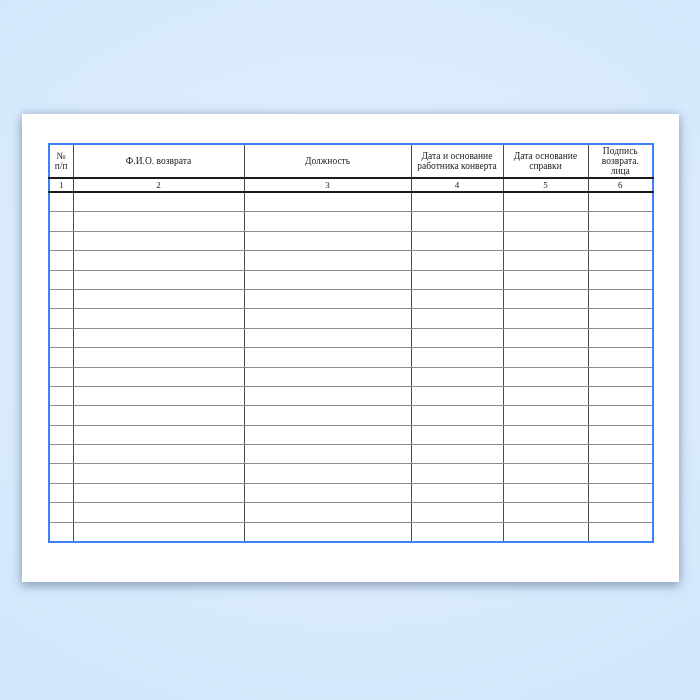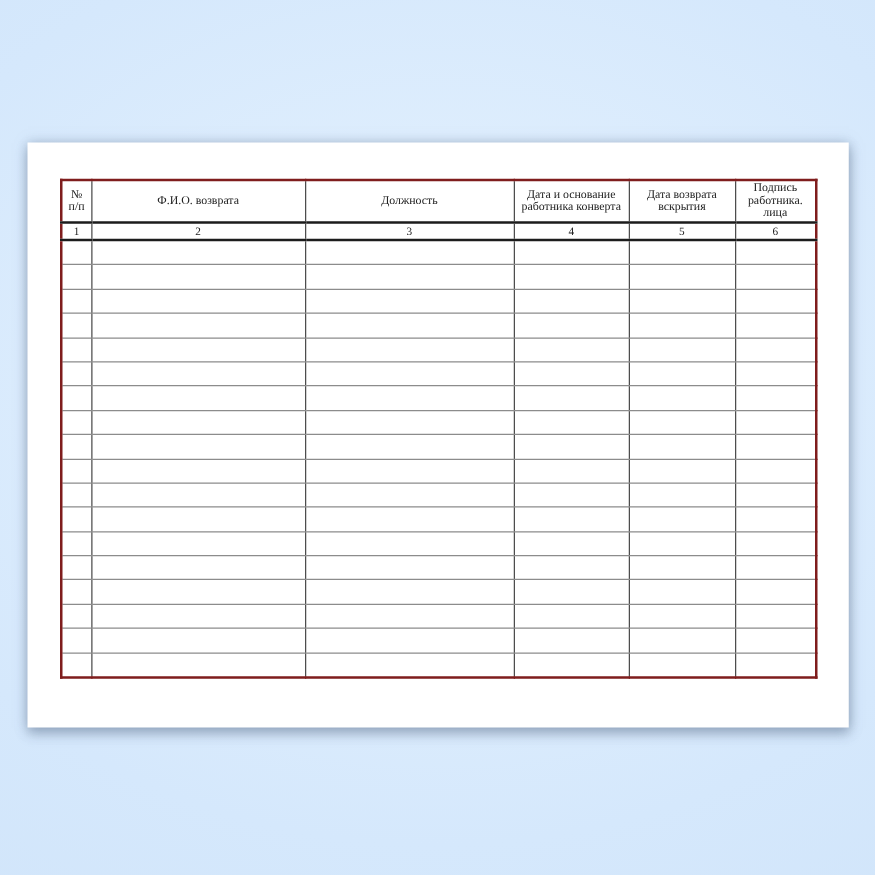--- a/index.html
+++ b/index.html
@@ -29,21 +29,21 @@
     box-shadow: 0 0 9px rgba(122, 142, 168, 0.55),
                 0 5px 9px rgba(100, 120, 148, 0.45);
   }
   table.journal {
     position: absolute;
     left: 26px;
     top: 29px;
     width: 604px;
     table-layout: fixed;
     border-collapse: collapse;
-    border: 2px solid #7f1d1d;
+    border: 2px solid #3b82f6;
     color: #222222;
   }
   .journal th,
   .journal td {
     border-left: 1.3px solid #4d4d4d;
     border-right: 1.3px solid #4d4d4d;
     padding: 0;
     overflow: hidden;
   }
   .head-row th {
@@ -83,22 +83,22 @@
         <col style="width:92px">
         <col style="width:85px">
         <col style="width:65px">
       </colgroup>
       <thead>
         <tr class="head-row">
           <th>№ п/п</th>
           <th>Ф.И.О. возврата</th>
           <th>Должность</th>
           <th>Дата и основание работника конверта</th>
-          <th>Дата возврата вскрытия</th>
-          <th>Подпись работника. лица</th>
+          <th>Дата основание справки</th>
+          <th>Подпись возврата. лица</th>
         </tr>
         <tr class="num-row">
           <td>1</td>
           <td>2</td>
           <td>3</td>
           <td>4</td>
           <td>5</td>
           <td>6</td>
         </tr>
       </thead>

